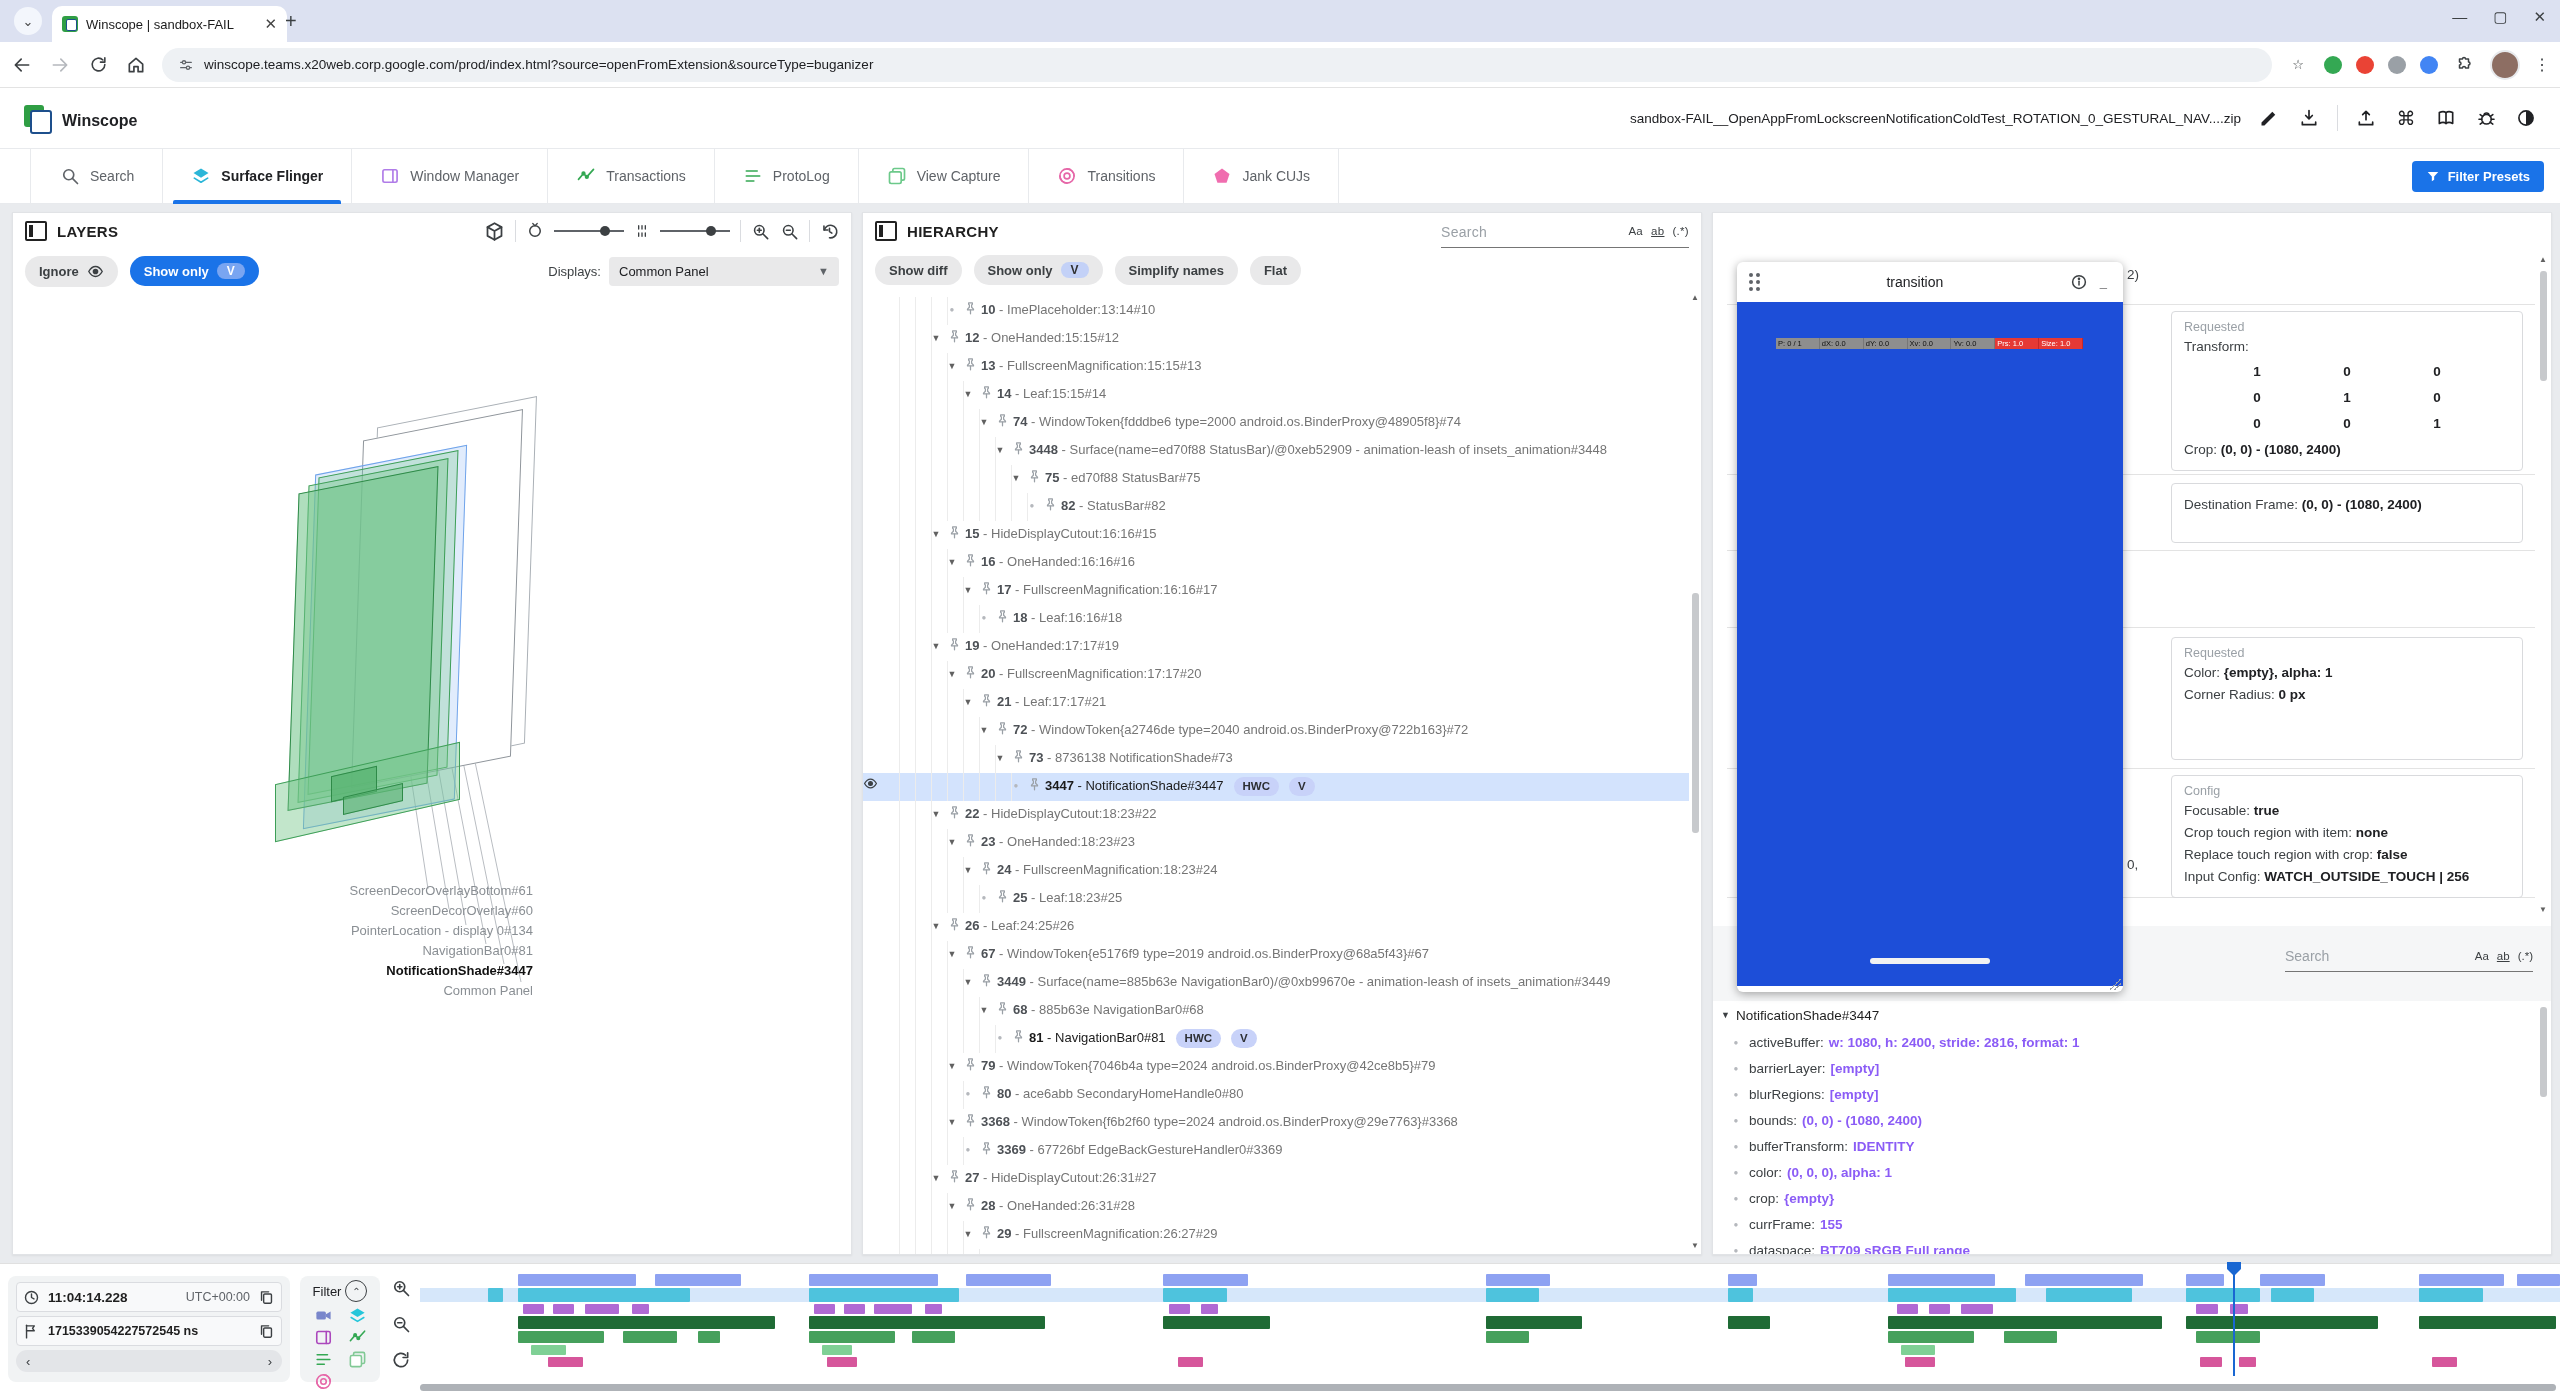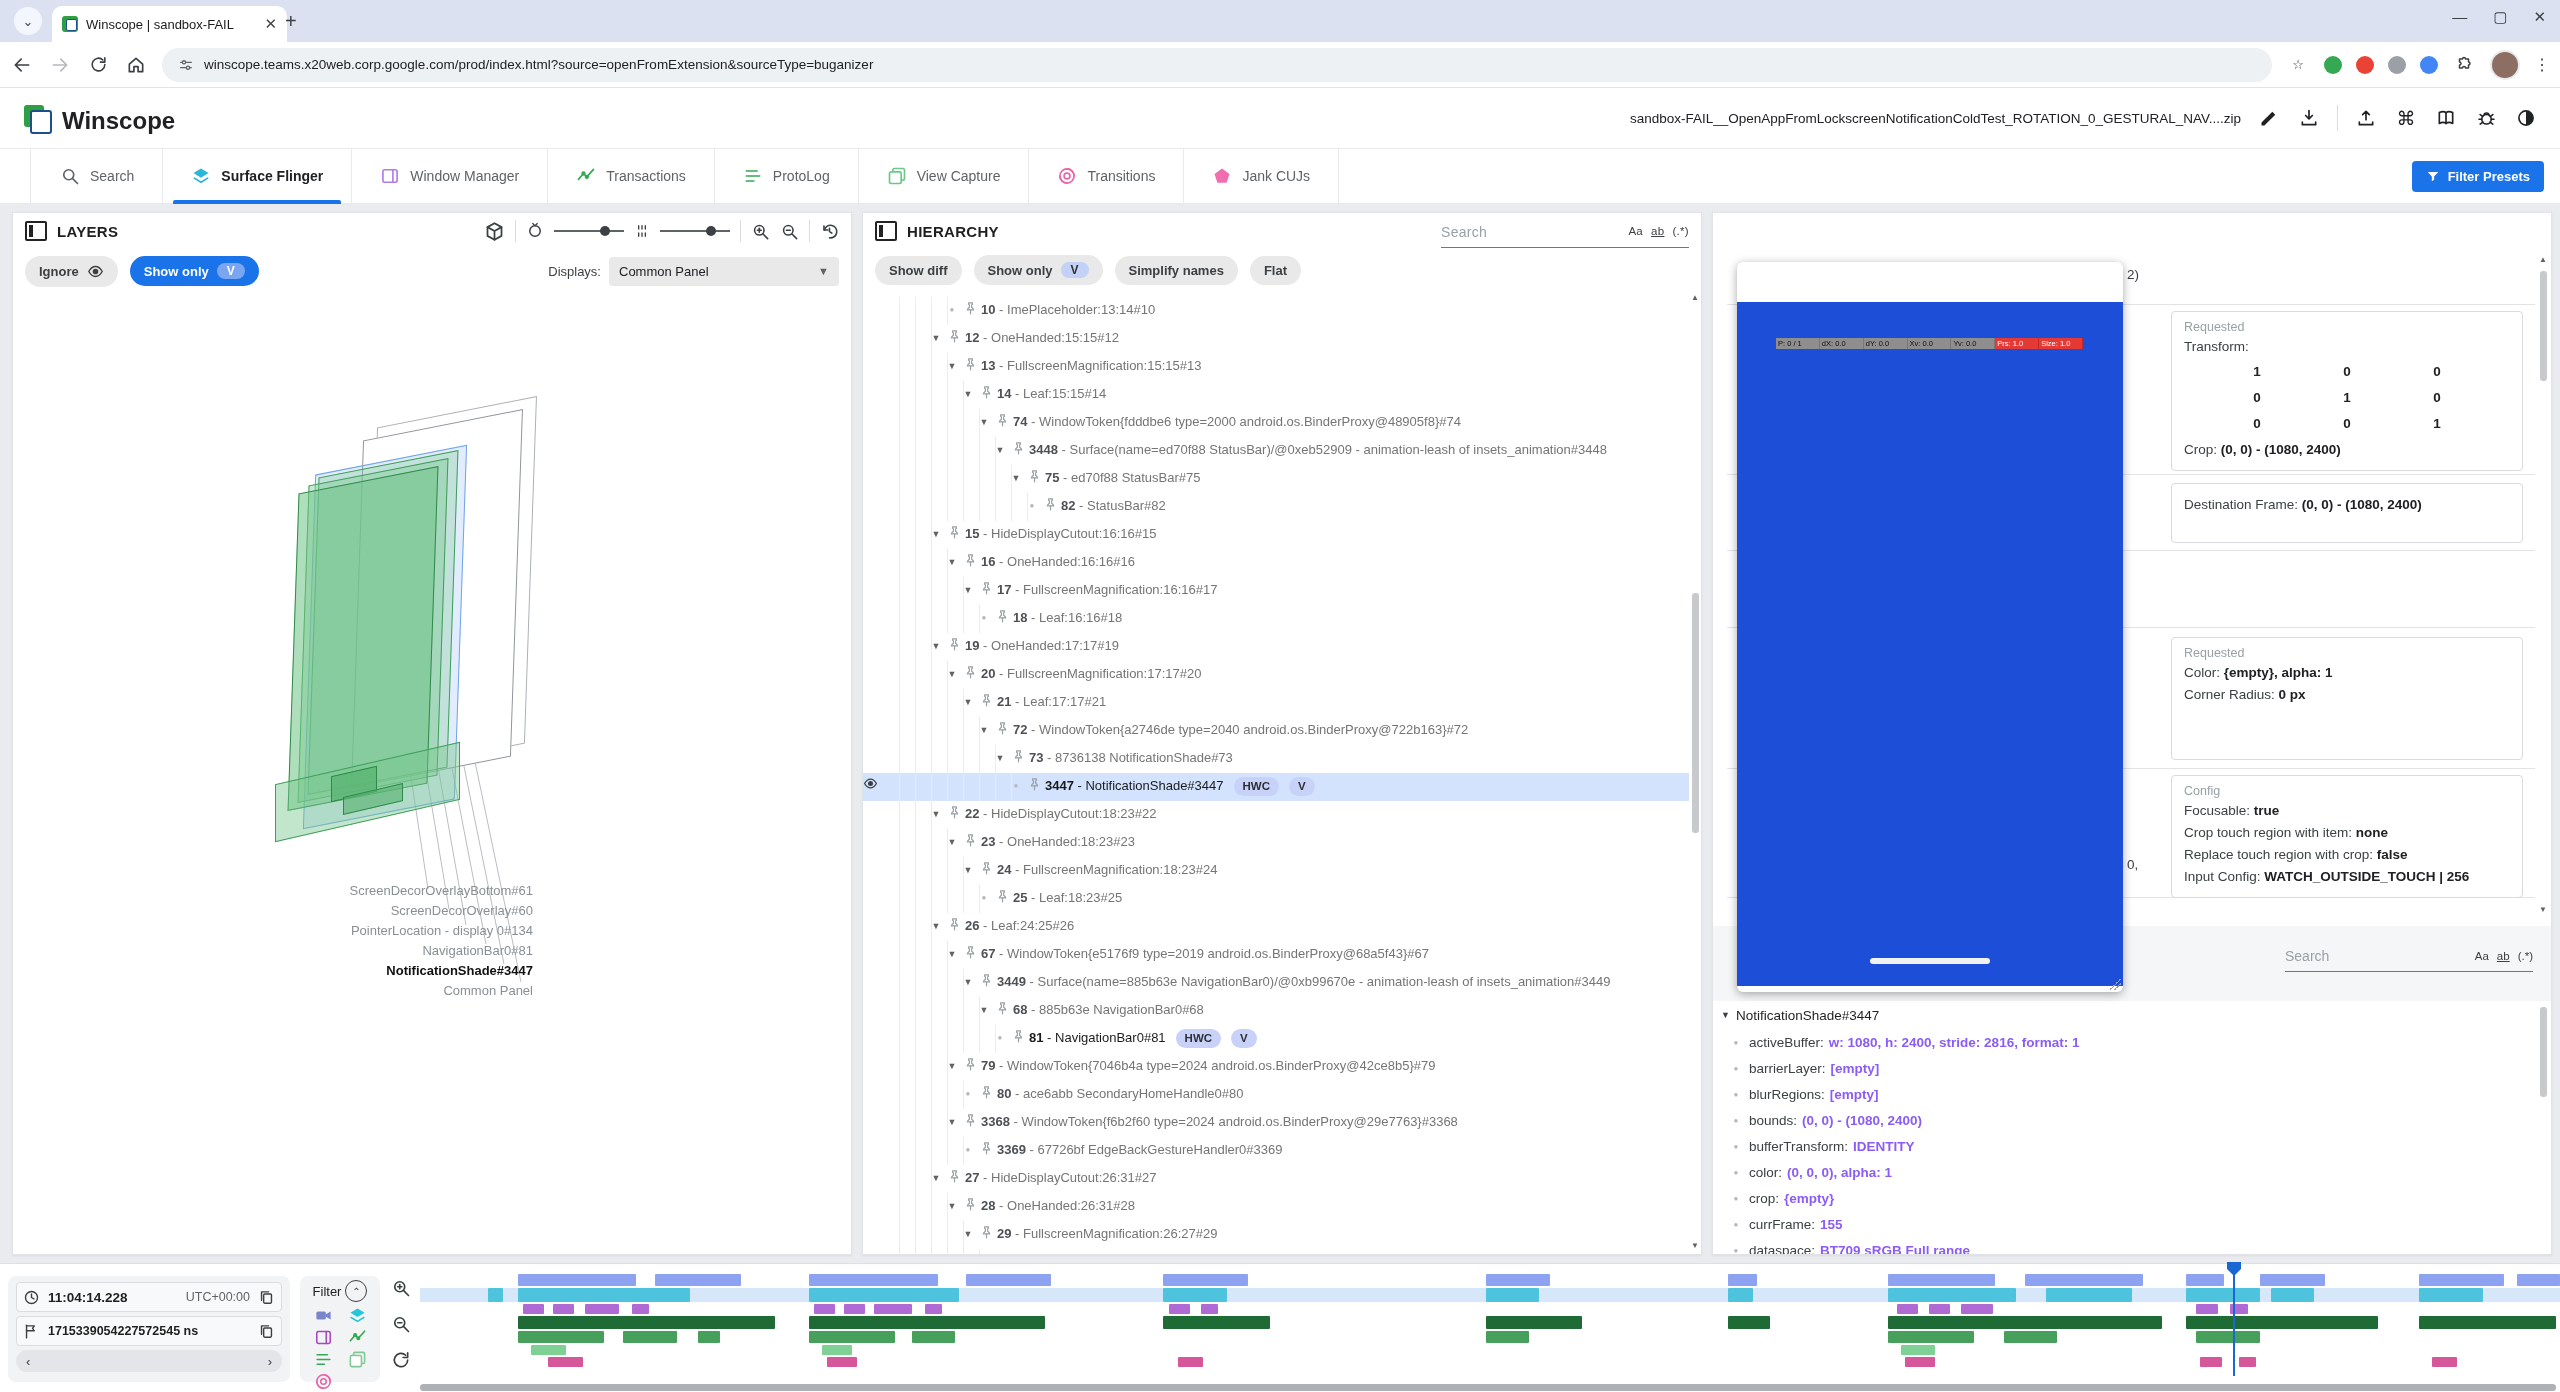--- a/index.html
+++ b/index.html
@@ -25,21 +25,21 @@
     padding:0 16px;gap:10px;color:#202124;font-size:13.5px;}
   .extdot{width:18px;height:18px;border-radius:50%;}
   #avatar{width:26px;height:26px;border-radius:50%;background:#8d6e63;border:2px solid #e8eaed;}
   .kebab{color:#3c4043;font-size:16px;letter-spacing:0;}
   
   #appheader{position:absolute;left:0;top:88px;width:2560px;height:61px;background:#fff;border-bottom:1px solid #e8eaed;
     display:flex;align-items:center;padding:0 22px;box-sizing:border-box;}
   #logo{width:30px;height:30px;margin-right:10px;position:relative;}
   #logo .l1{position:absolute;left:2px;top:2px;width:20px;height:22px;background:#2f9e44;border-radius:3px;}
   #logo .l2{position:absolute;left:8px;top:7px;width:18px;height:20px;background:#fff;border:2px solid #1d4f8c;border-radius:3px;}
-  #apptitle{font-size:24px;font-weight:bold;color:#202124;margin-top:6px;}
+  #apptitle{font-size:16px;font-weight:bold;color:#202124;margin-top:6px;}
   #hdr-right{margin-left:auto;display:flex;align-items:center;gap:16px;color:#202124;}
   #filename{font-size:13.5px;max-width:900px;white-space:nowrap;overflow:hidden;}
   .hico{width:24px;height:24px;display:flex;align-items:center;justify-content:center;color:#202124;}
   .hsep{width:1px;height:26px;background:#dadce0;}
   
   #navbar{position:absolute;left:0;top:149px;width:2560px;height:55px;background:#fff;border-bottom:1px solid #e8eaed;
     display:flex;align-items:center;padding-left:30px;box-sizing:border-box;}
   .ntab{height:55px;display:flex;align-items:center;gap:10px;padding:0 28px;position:relative;color:#5f6368;
     font-size:14px;border-right:1px solid #e8eaed;}
   .ntab:first-child{border-left:1px solid transparent;}
@@ -987,20 +987,39 @@
                 <b>BT709 sRGB Full range</b>
               </div>
             </div>
           <div class="vscroll" style="top:4px;bottom:4px;right:2px;">
             <span class="th" style="top:2px;height:90px;"></span>
           </div>
 
         </div>
 
         <div id="popup">
+          <div id="pophdr">
+            <span class="grip">
+                <i></i>
+                <i></i>
+                <i></i>
+                <i></i>
+                <i></i>
+                <i></i>
+              </span>
+            <span id="popttl">transition</span>
+            <span class="icw" id="ic-info">
+                <svg width="18" height="18" viewBox="0 0 24 24" fill="none" stroke="#3c4043" stroke-width="2" stroke-linecap="round" stroke-linejoin="round">
+                  <circle cx="12" cy="12" r="8.5"></circle>
+                  <line x1="12" y1="11" x2="12" y2="16"></line>
+                  <circle cx="12" cy="7.8" r="0.8" fill="#3c4043"></circle>
+                </svg>
+              </span>
+            <span id="popmin">_</span>
+          </div>
           <div id="popscreen">
             <div id="sbar">
                 <span>P: 0 / 1</span>
                 <span>dX: 0.0</span>
                 <span>dY: 0.0</span>
                 <span>Xv: 0.0</span>
                 <span>Yv: 0.0</span>
                 <span class="red">Prs: 1.0</span>
                 <span class="red">Size: 1.0</span>
               </div>

